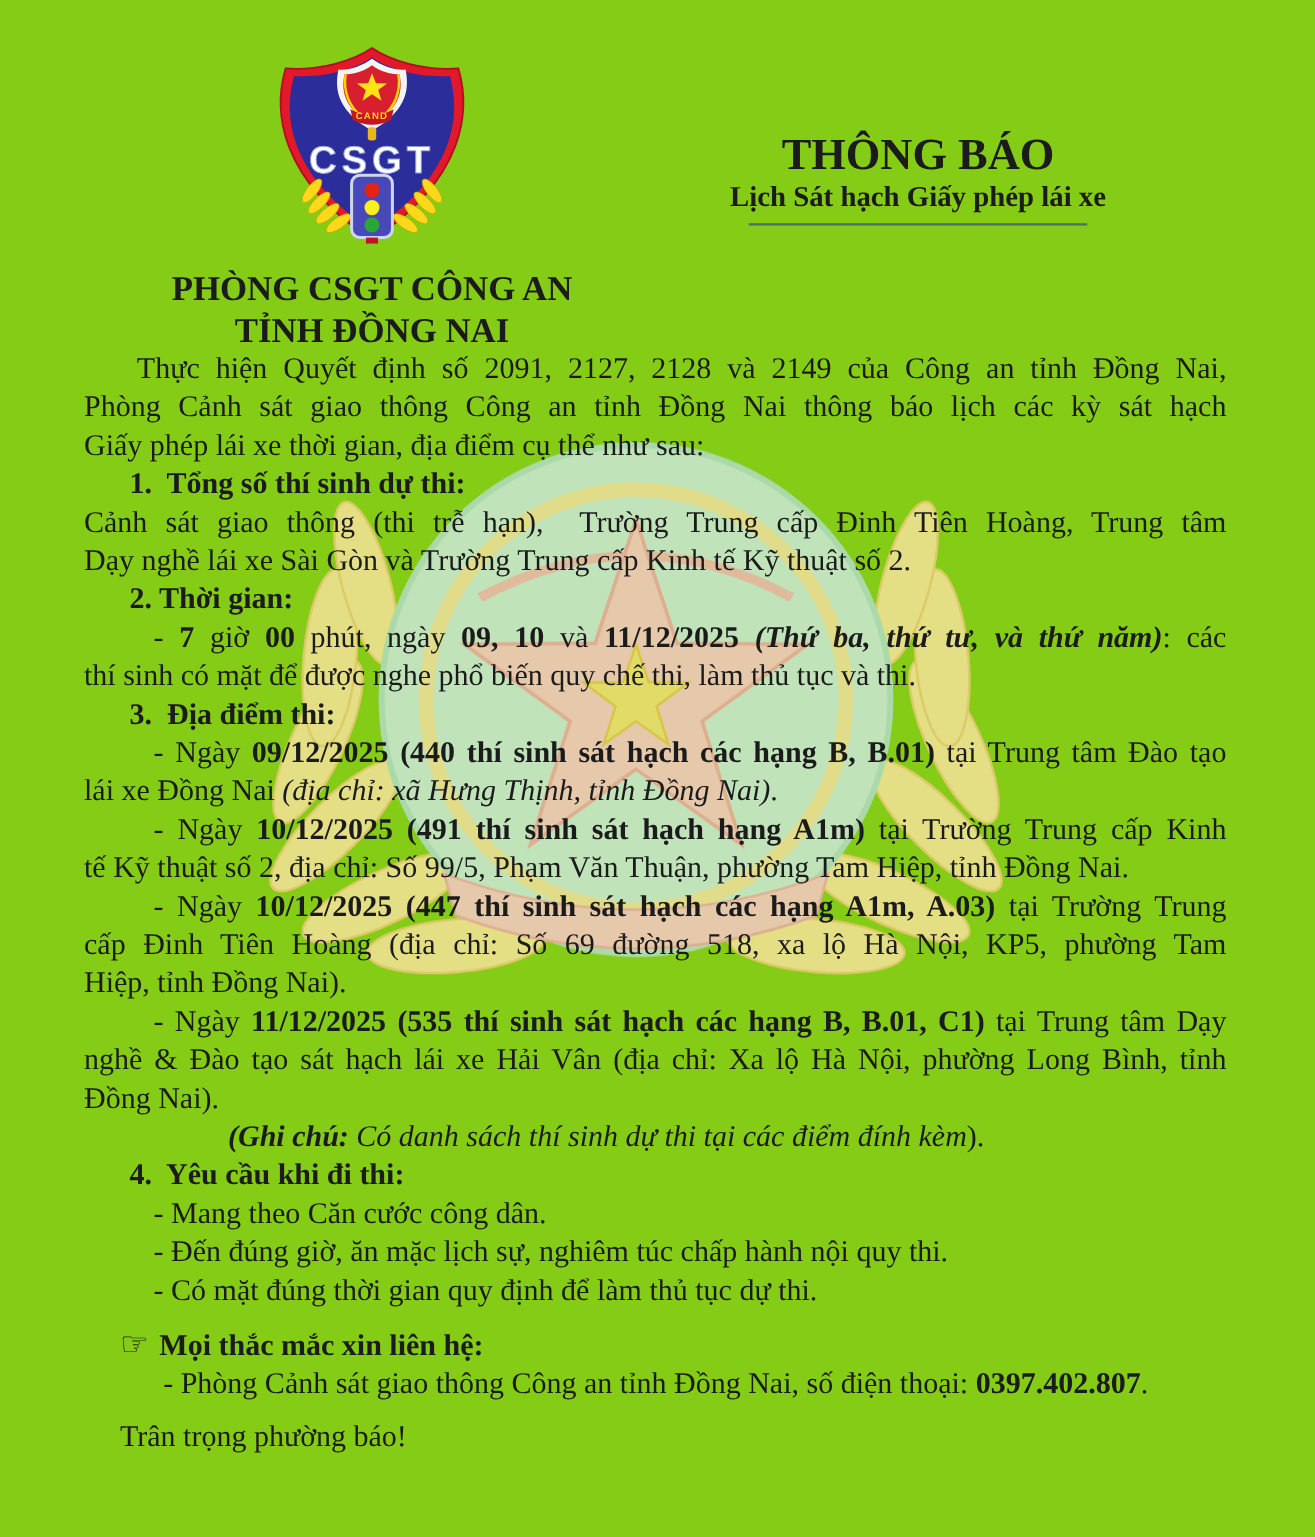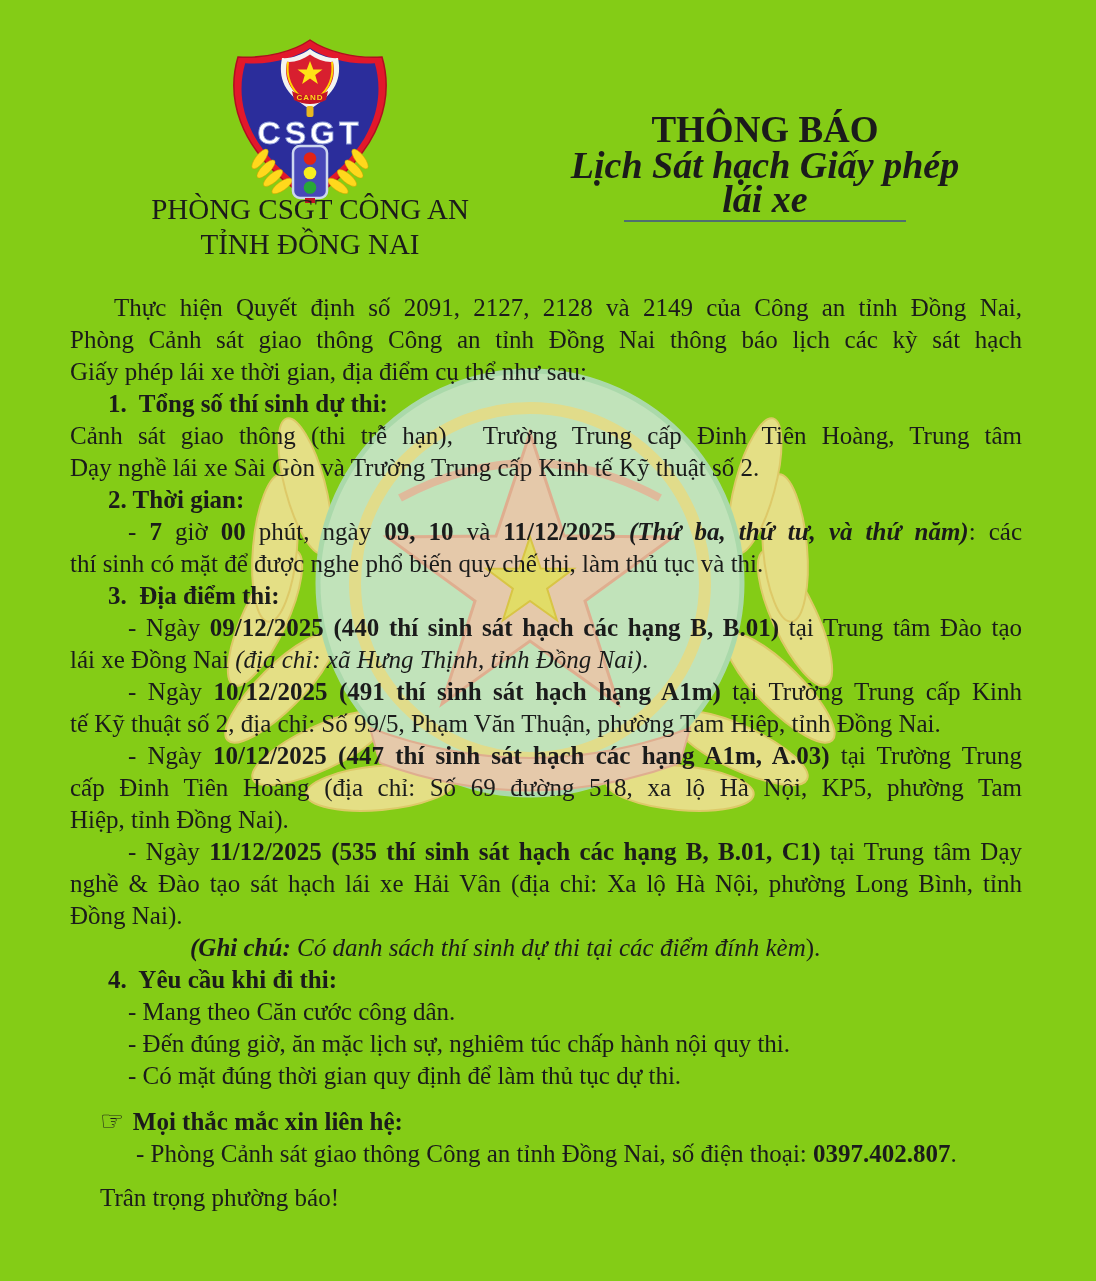--- a/index.html
+++ b/index.html
@@ -2,25 +2,25 @@
 <html style="--text: #1b1b1b; --underline: #4f6f6f; --logo-red: #e2182b; --logo-red-dark: #b00f1f; --logo-navy: #2b2d9b; --logo-yellow: #ffd81c; --light-red: #e42313; --light-yellow: #f8ef1f; --light-green: #27a737; --wm-yellow: #f6e39a; --wm-yellow-line: #eec978; --wm-pink: #f7c9c6; --wm-pink-line: #f0a9a6; --wm-green: #cde8d9; --wm-green-line: #b2dcc6; --wm-gold: #f2dfa0; --wm-star-yellow: #f3e077;"><head>
 <meta charset="utf-8">
 <style>
   html,body{margin:0;padding:0;background:#ffffff;}
   .page{position:relative;width:1096px;height:1281px;background:#84cc16;overflow:hidden;
         font-family:"Liberation Serif",serif;color:var(--text,#1b1b1b);}
   
   .wm{position:absolute;left:168px;top:346px;width:724px;height:494px;z-index:0;}
   
   .logo{position:absolute;left:222px;top:36px;width:176px;height:168px;z-index:2;}
-  .org{position:absolute;left:90px;top:192px;width:440px;text-align:center;font-weight:normal;
+  .org{position:absolute;left:90px;top:224px;width:440px;text-align:center;font-weight:bold;
        font-size:29px;line-height:35px;z-index:2;}
   .titleblock{position:absolute;left:555px;top:96px;width:420px;text-align:center;font-weight:bold;z-index:2;}
   .title{font-size:37px;line-height:36px;margin-top:16px;}
-  .subtitle{font-size:38px;line-height:34px;font-style:italic;}
+  .subtitle{font-size:24px;line-height:34px;}
   .rule{width:282px;height:2px;background:var(--underline,#4f6f6f);margin:4px auto 0;}
   
   .doc{position:absolute;left:70px;top:292px;width:952px;z-index:2;}
   .ln{font-size:25px;line-height:32px;white-space:nowrap;text-align:justify;}
   .ln.full{text-align-last:justify;}
   .b{font-weight:bold;}
   .i{font-style:italic;}
   .icon{font-family:"DejaVu Sans",sans-serif;font-size:27px;}
 </style>
 </head>

